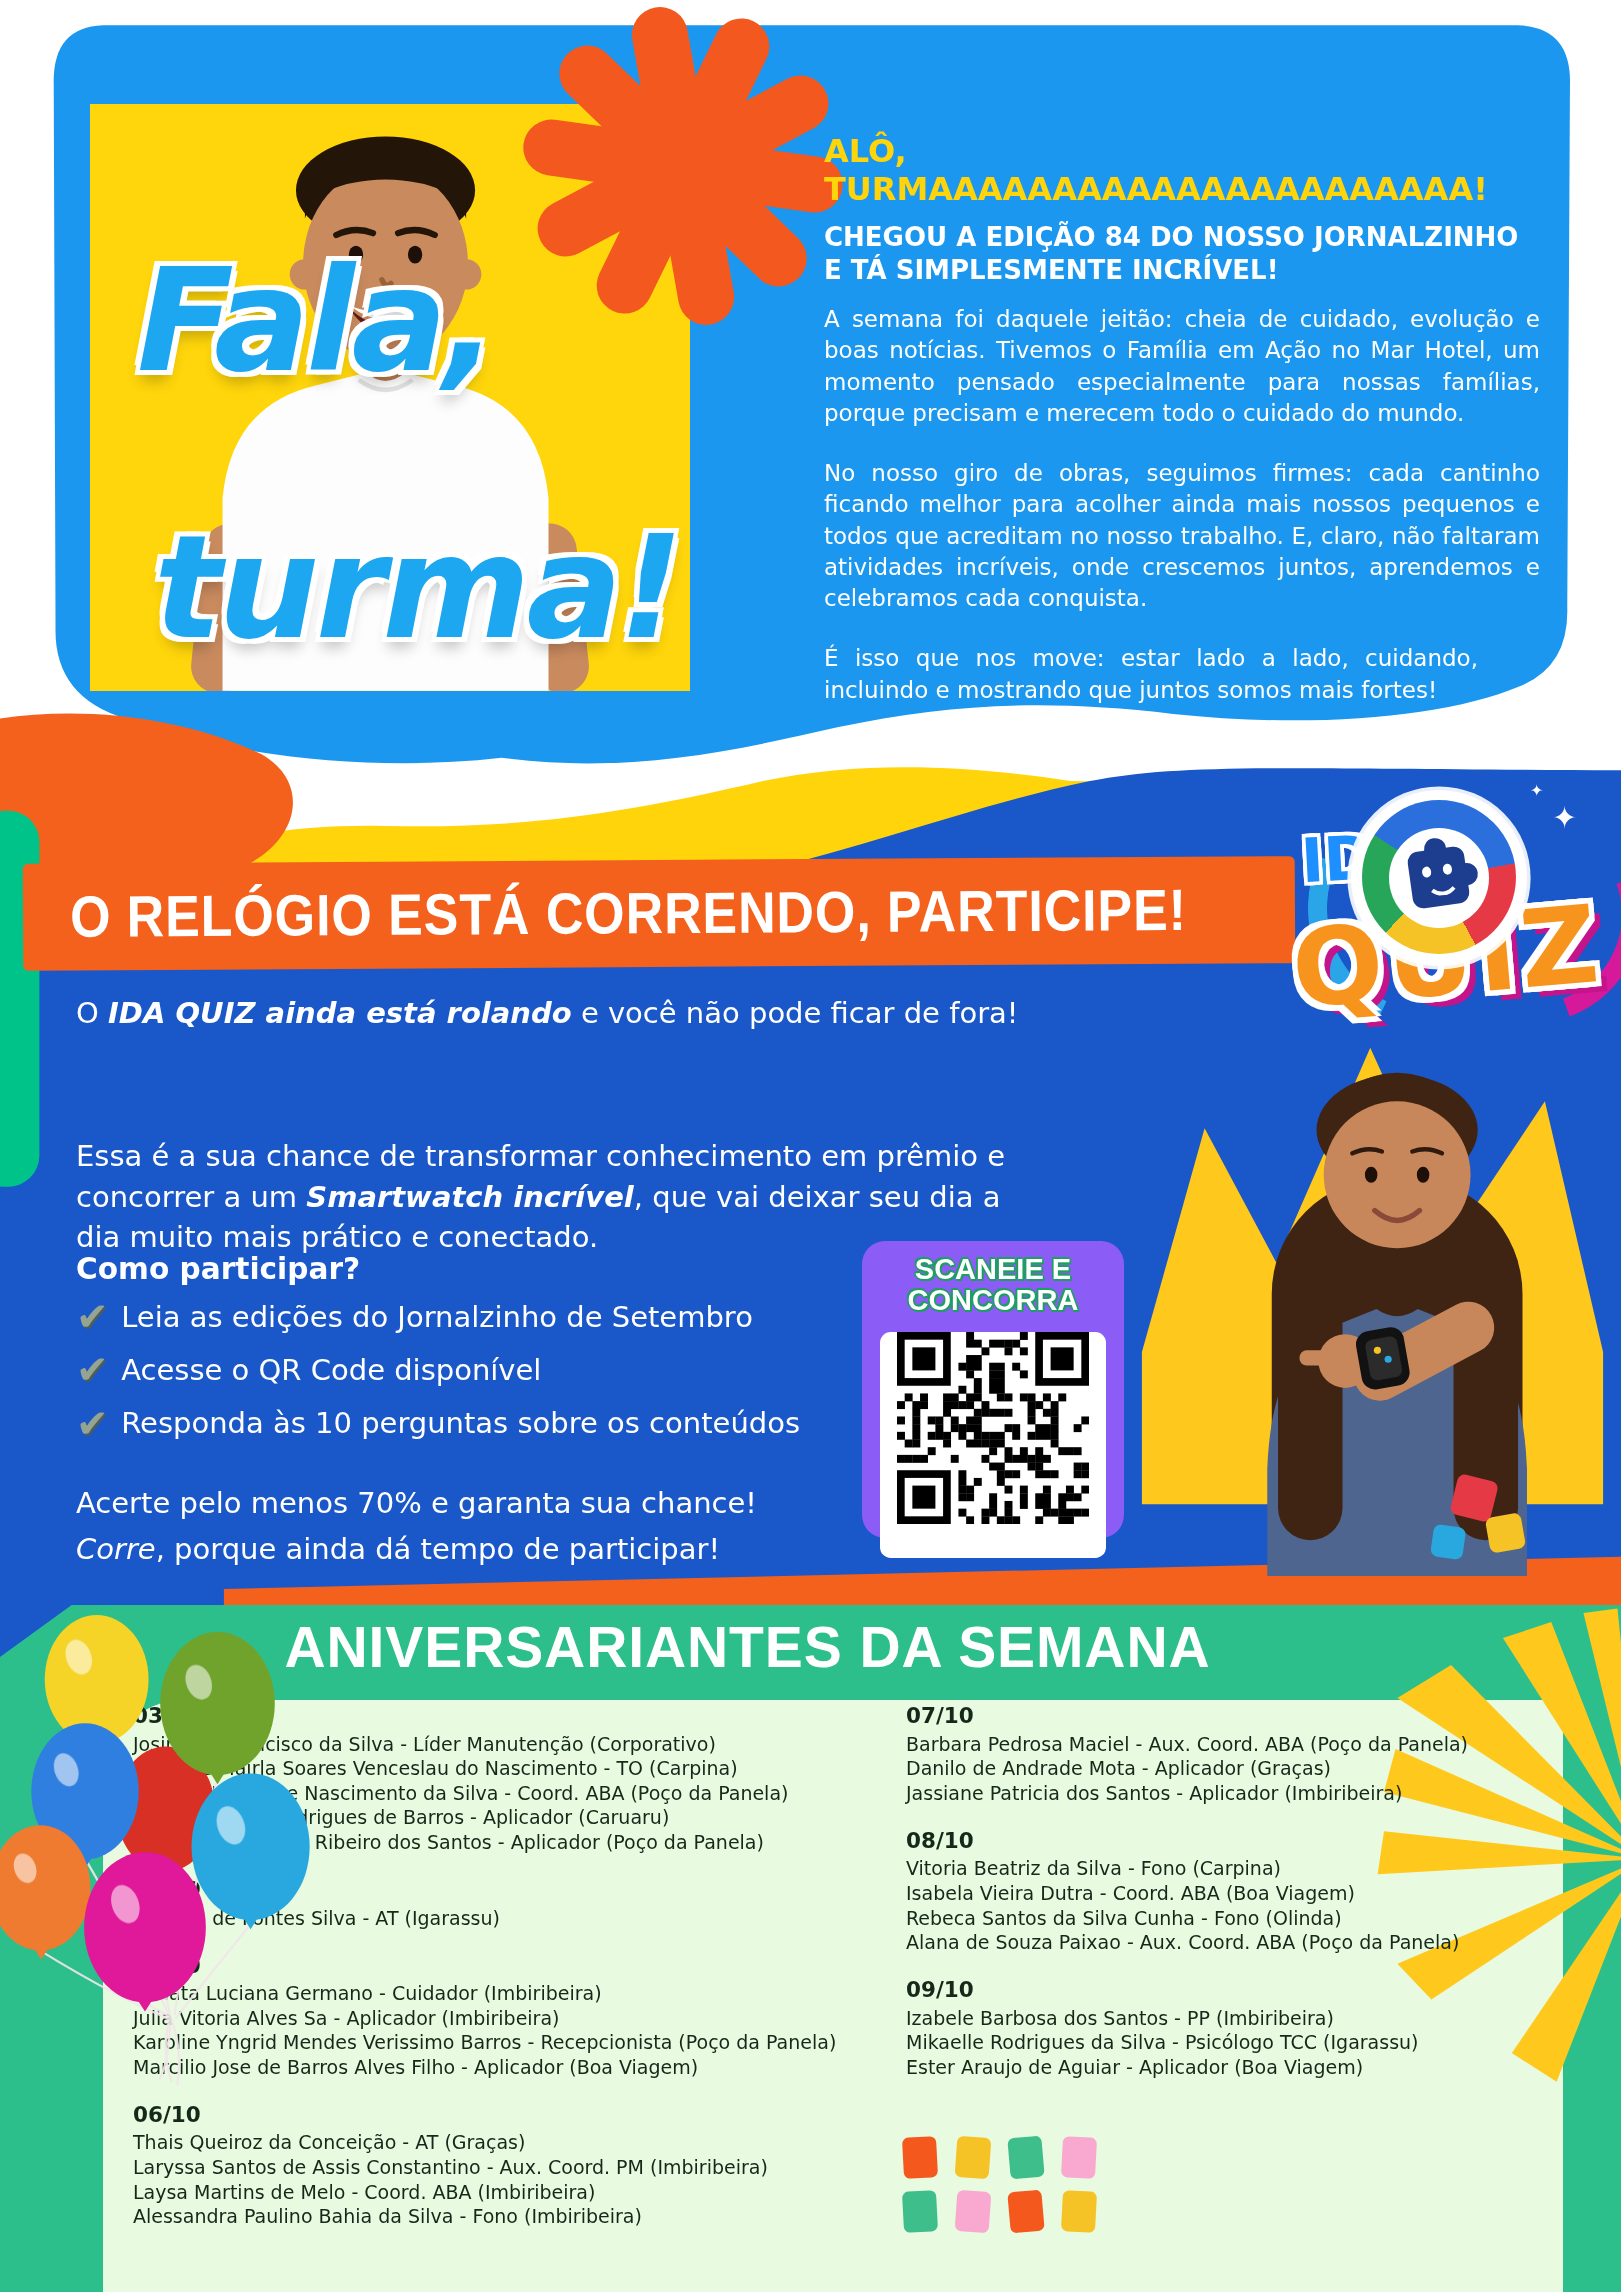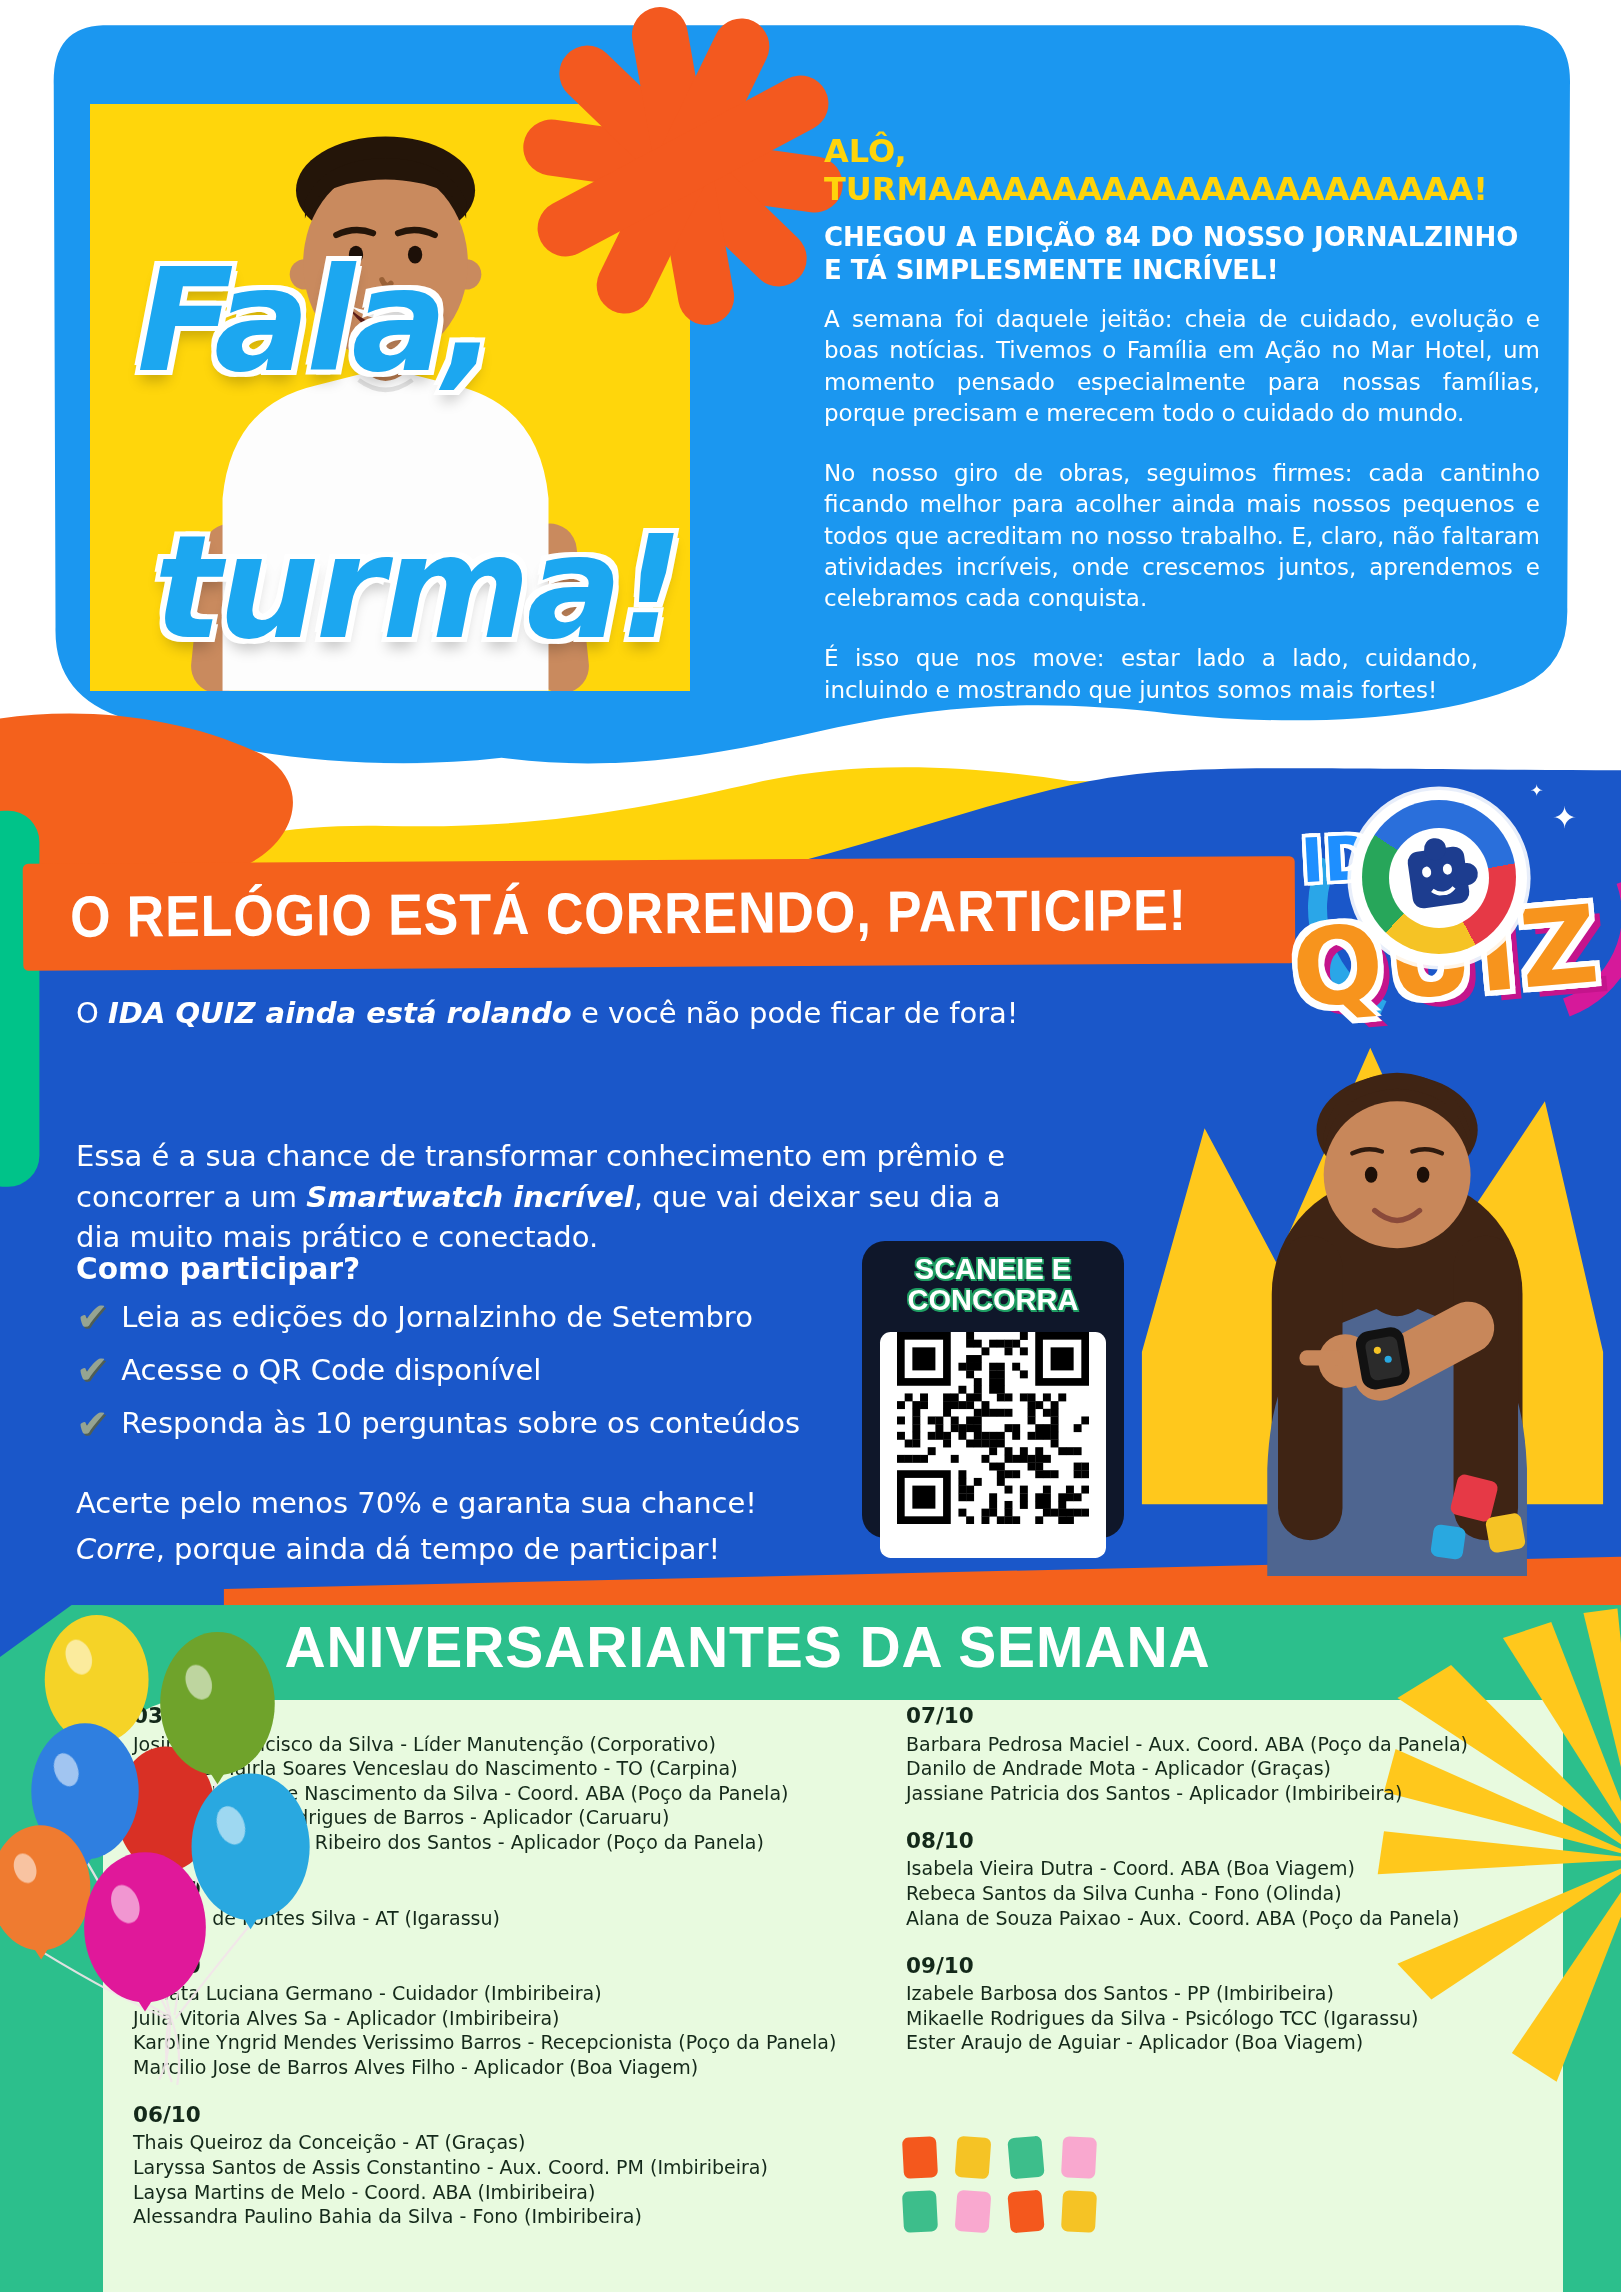--- a/index.html
+++ b/index.html
@@ -59,21 +59,21 @@
   .quiz-text{color:#fff;z-index:6;font-size:29px;}
   .q-intro{left:76px;top:996px;width:1003px;white-space:nowrap;}
   .q-chance{left:76px;top:1136px;width:967px;line-height:1.4;}
   .q-how{left:76px;top:1252px;font-weight:800;font-size:29.6px;}
   .q-steps{left:76px;top:1297px;width:913px;}
   .q-step{display:flex;align-items:center;margin-bottom:14.3px;}
   .check{color:#95A492;font-size:39px;line-height:1;margin-right:12.5px;text-shadow:1.8px 1.8px 0 #4F5E55;}
   .q-close{left:76px;top:1480px;width:913px;line-height:1.6;}
   b{font-weight:800;font-style:italic;}
 
-  .qr-card{left:862px;top:1241px;width:262px;height:297px;background:#0f172a;border-radius:23px;z-index:8;}
+  .qr-card{left:862px;top:1241px;width:262px;height:297px;background:#8b5cf6;border-radius:23px;z-index:8;}
   .qr-label{margin-top:13.4px;text-align:center;font-size:29px;font-weight:800;color:#fff;line-height:1.05;
       font-family:"Liberation Sans",sans-serif;
       text-shadow:1.8px 0 0 #1F9E63,-1.8px 0 0 #1F9E63,0 1.8px 0 #1F9E63,0 -1.8px 0 #1F9E63,1.8px 1.8px 0 #1F9E63,-1.8px -1.8px 0 #1F9E63;}
   .qr-box{width:226px;height:226px;margin:7.2px auto 0 auto;background:#fff;border-radius:10.7px;}
   .qr-box svg{margin:17px;}
 
   
   .girl{left:1124px;top:967px;width:497px;height:609px;overflow:hidden;z-index:7;}
 
   
@@ -498,20 +498,21 @@
 
   <div class="abs bcol bcol-right">
     <div class="bgroup">
       <div class="bdate">07/10</div>
       <div class="bline">Barbara Pedrosa Maciel - Aux. Coord. ABA (Poço da Panela)</div>
       <div class="bline">Danilo de Andrade Mota - Aplicador (Graças)</div>
       <div class="bline">Jassiane Patricia dos Santos - Aplicador (Imbiribeira)</div>
     </div>
     <div class="bgroup">
       <div class="bdate">08/10</div>
+      <div class="bline">Vitoria Beatriz da Silva - Fono (Carpina)</div>
       <div class="bline">Isabela Vieira Dutra - Coord. ABA (Boa Viagem)</div>
       <div class="bline">Rebeca Santos da Silva Cunha - Fono (Olinda)</div>
       <div class="bline">Alana de Souza Paixao - Aux. Coord. ABA (Poço da Panela)</div>
     </div>
     <div class="bgroup">
       <div class="bdate">09/10</div>
       <div class="bline">Izabele Barbosa dos Santos - PP (Imbiribeira)</div>
       <div class="bline">Mikaelle Rodrigues da Silva - Psicólogo TCC (Igarassu)</div>
       <div class="bline">Ester Araujo de Aguiar - Aplicador (Boa Viagem)</div>
     </div>

